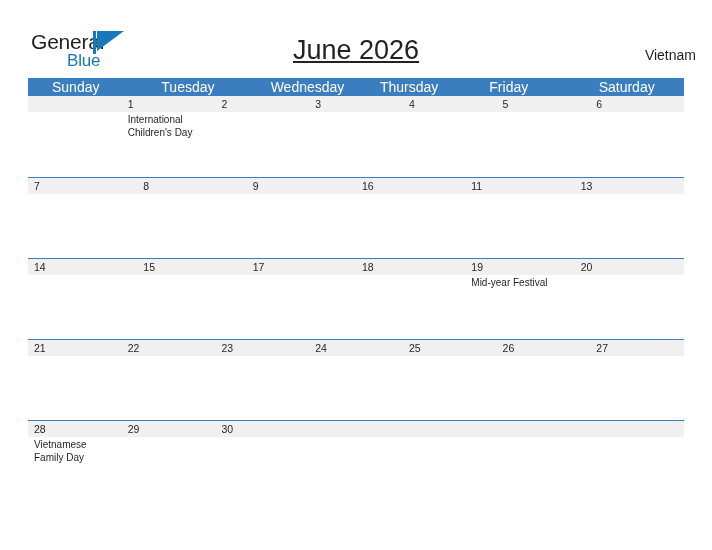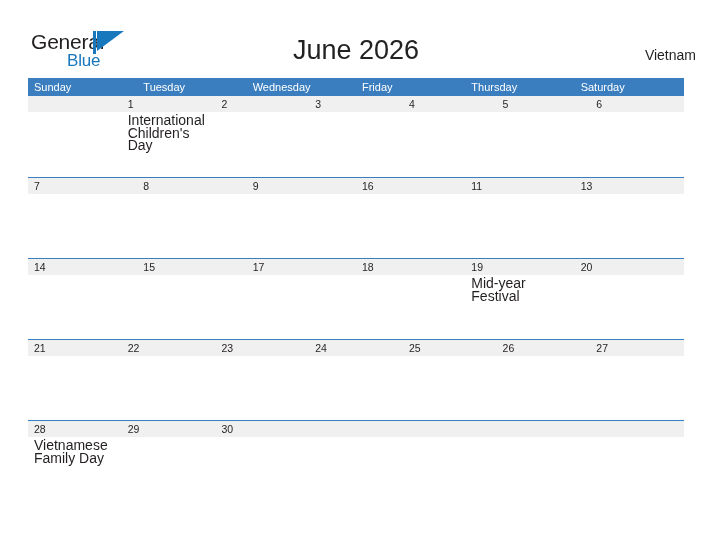--- a/index.html
+++ b/index.html
@@ -67,20 +67,21 @@
   .cal-title {
     position: absolute;
     left: 0;
     top: 34px;
     width: 712px;
     text-align: center;
     font-size: 27px;
     line-height: 32px;
     color: #222222;
     font-weight: normal;
+    text-decoration: underline;
   }
 
   .country {
     position: absolute;
     right: 16px;
     top: 46px;
     font-size: 14px;
     line-height: 18px;
     color: #231f20;
     white-space: nowrap;
@@ -95,24 +96,24 @@
   }
 
   .weekday-row {
     display: flex;
     width: 656px;
     height: 18px;
     background: #3a7ebf;
   }
   .weekday {
     flex: 1 1 0;
-    font-size: 11px;
+    font-size: 14px;
     line-height: 18px;
     color: #ffffff;
-    padding-left: 6px;
+    padding-left: 24px;
     white-space: nowrap;
     overflow: hidden;
   }
 
   .week-row {
     position: relative;
     display: flex;
     width: 656px;
     height: 81px;
     border-top: 1px solid #3a7ebf;
@@ -143,21 +144,21 @@
     color: #231f20;
     height: 16px;
   }
 
   .day-events {
     display: block;
     padding-top: 2px;
   }
   .event {
     display: block;
-    font-size: 14px;
+    font-size: 10px;
     line-height: 12.5px;
     color: #231f20;
     word-wrap: break-word;
   }
 
   .day-cell.empty .day-num { visibility: hidden; }
 </style>
 </head>
 <body>
 
@@ -180,22 +181,22 @@
 
     <div class="country">Vietnam</div>
   </div>
 
   <div class="calendar">
 
     <div class="weekday-row">
       <div class="weekday">Sunday</div>
       <div class="weekday">Tuesday</div>
       <div class="weekday">Wednesday</div>
+      <div class="weekday">Thursday</div>
       <div class="weekday">Friday</div>
-      <div class="weekday">Thursday</div>
       <div class="weekday">Saturday</div>
     </div>
 
     <div id="weeks-container">
         <div class="week-row">
           <div class="week-band"></div>
           <div class="day-cell empty">
             <span class="day-num"></span>
           </div>
           <div class="day-cell">

